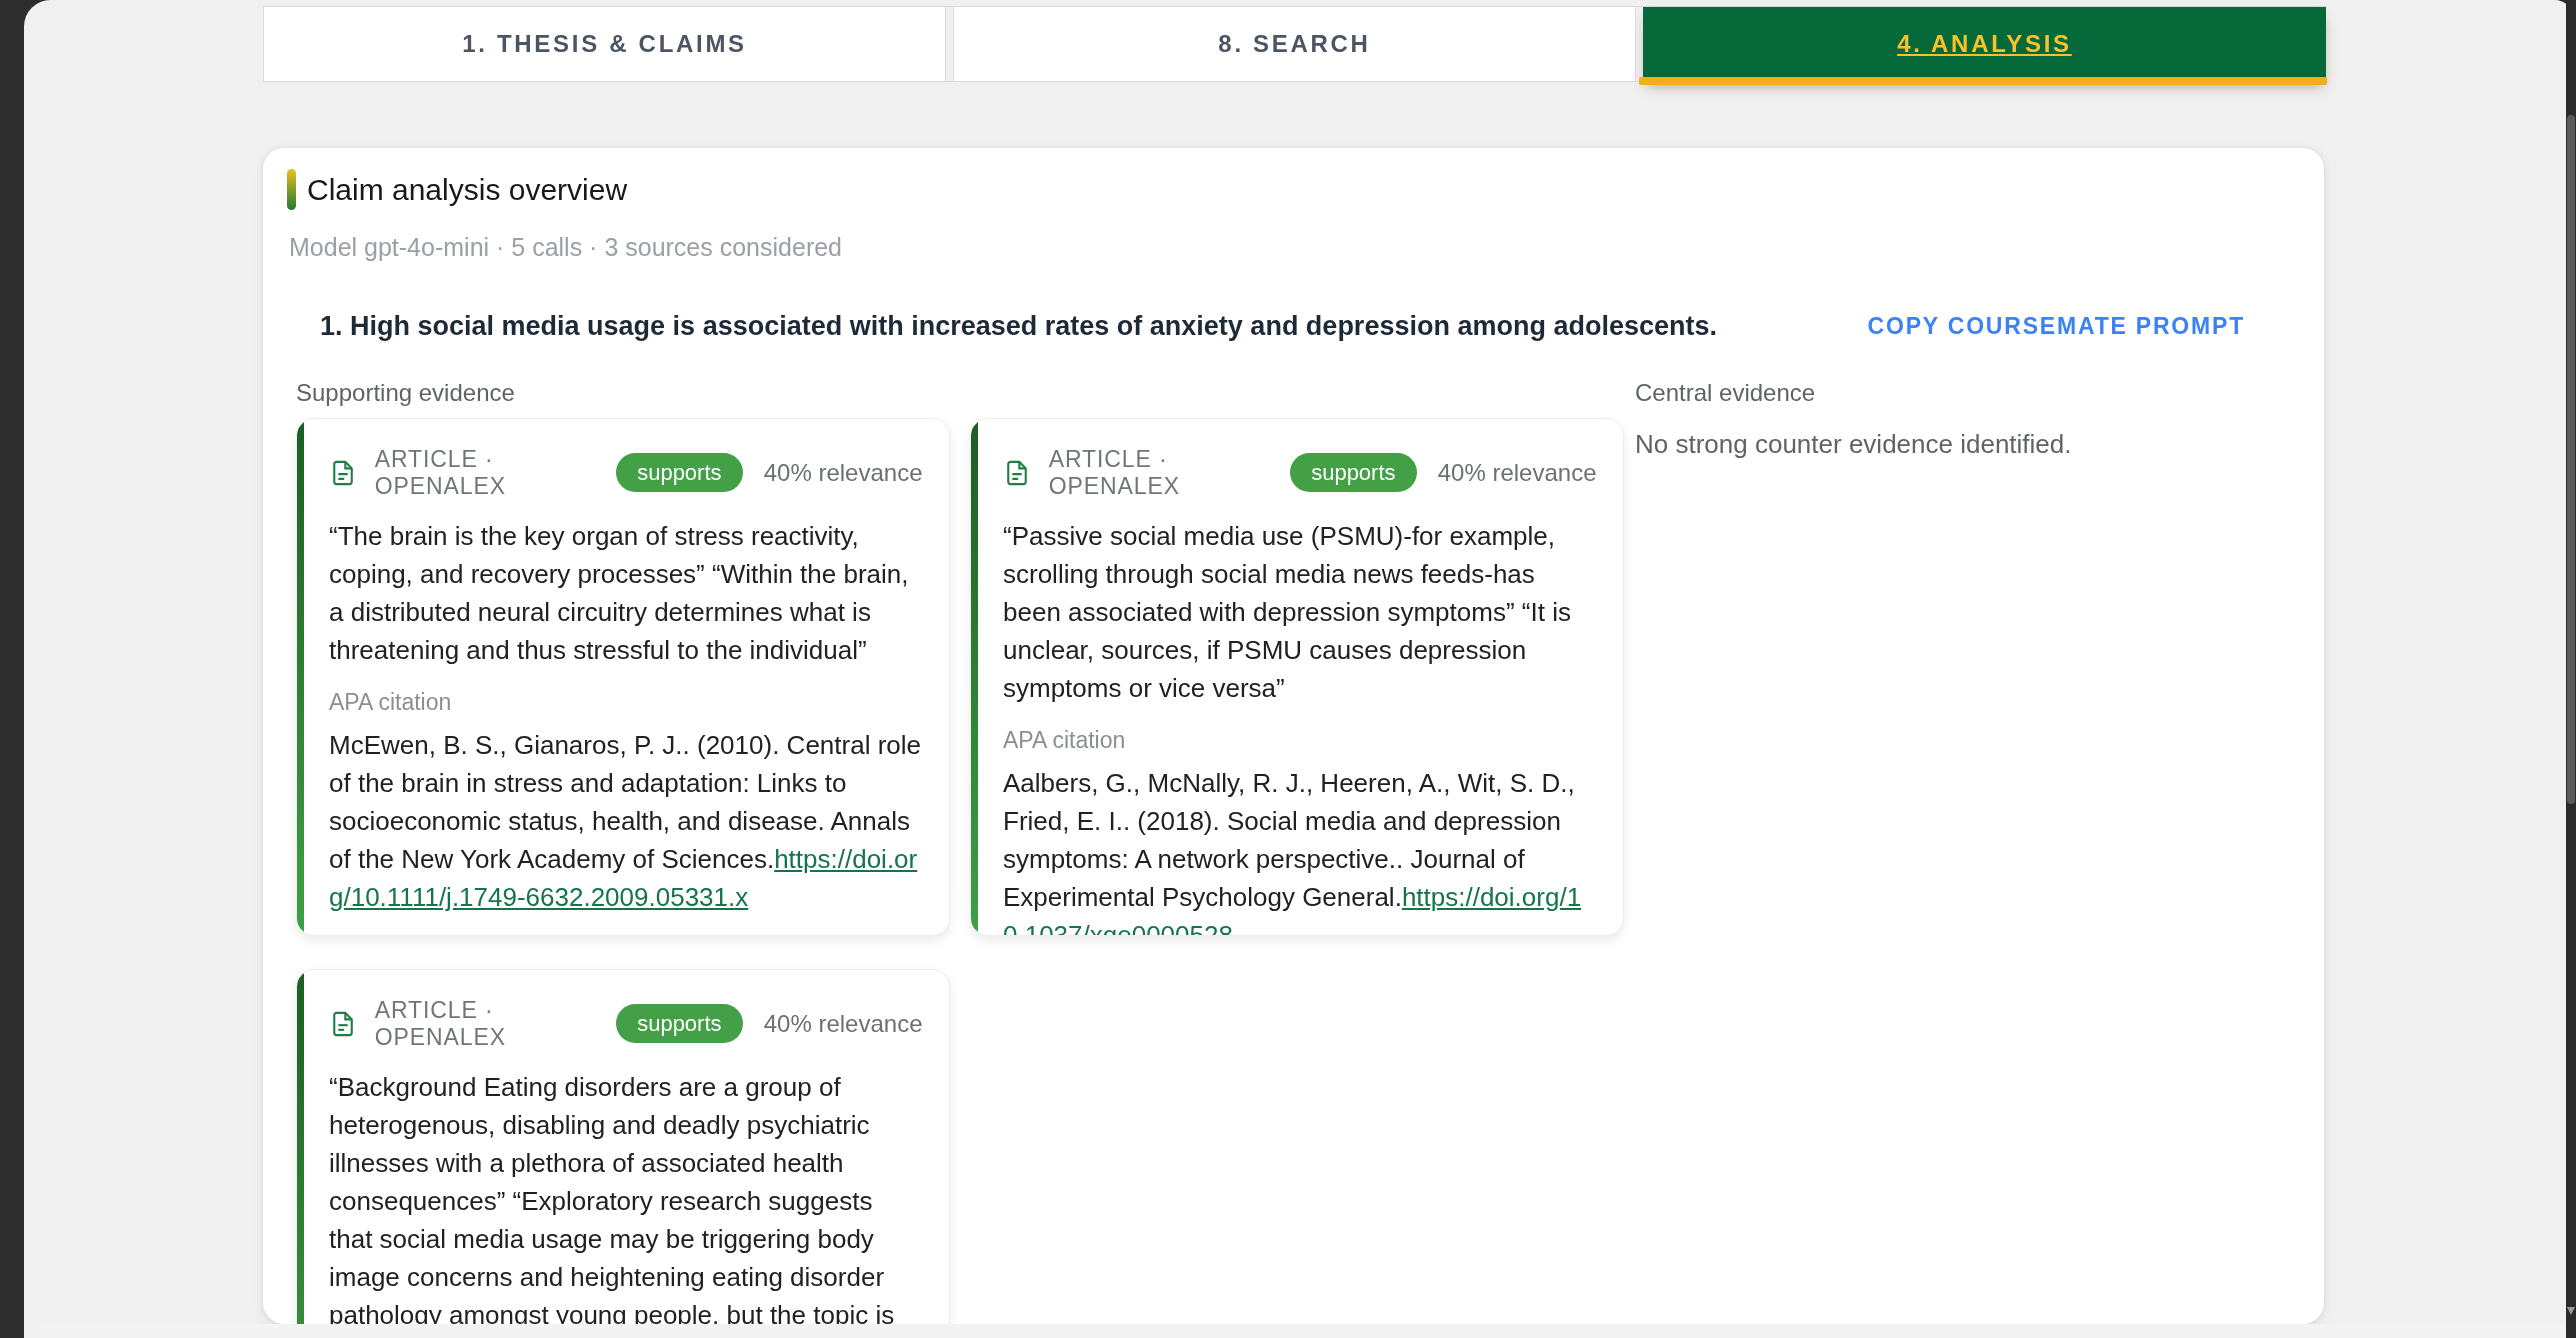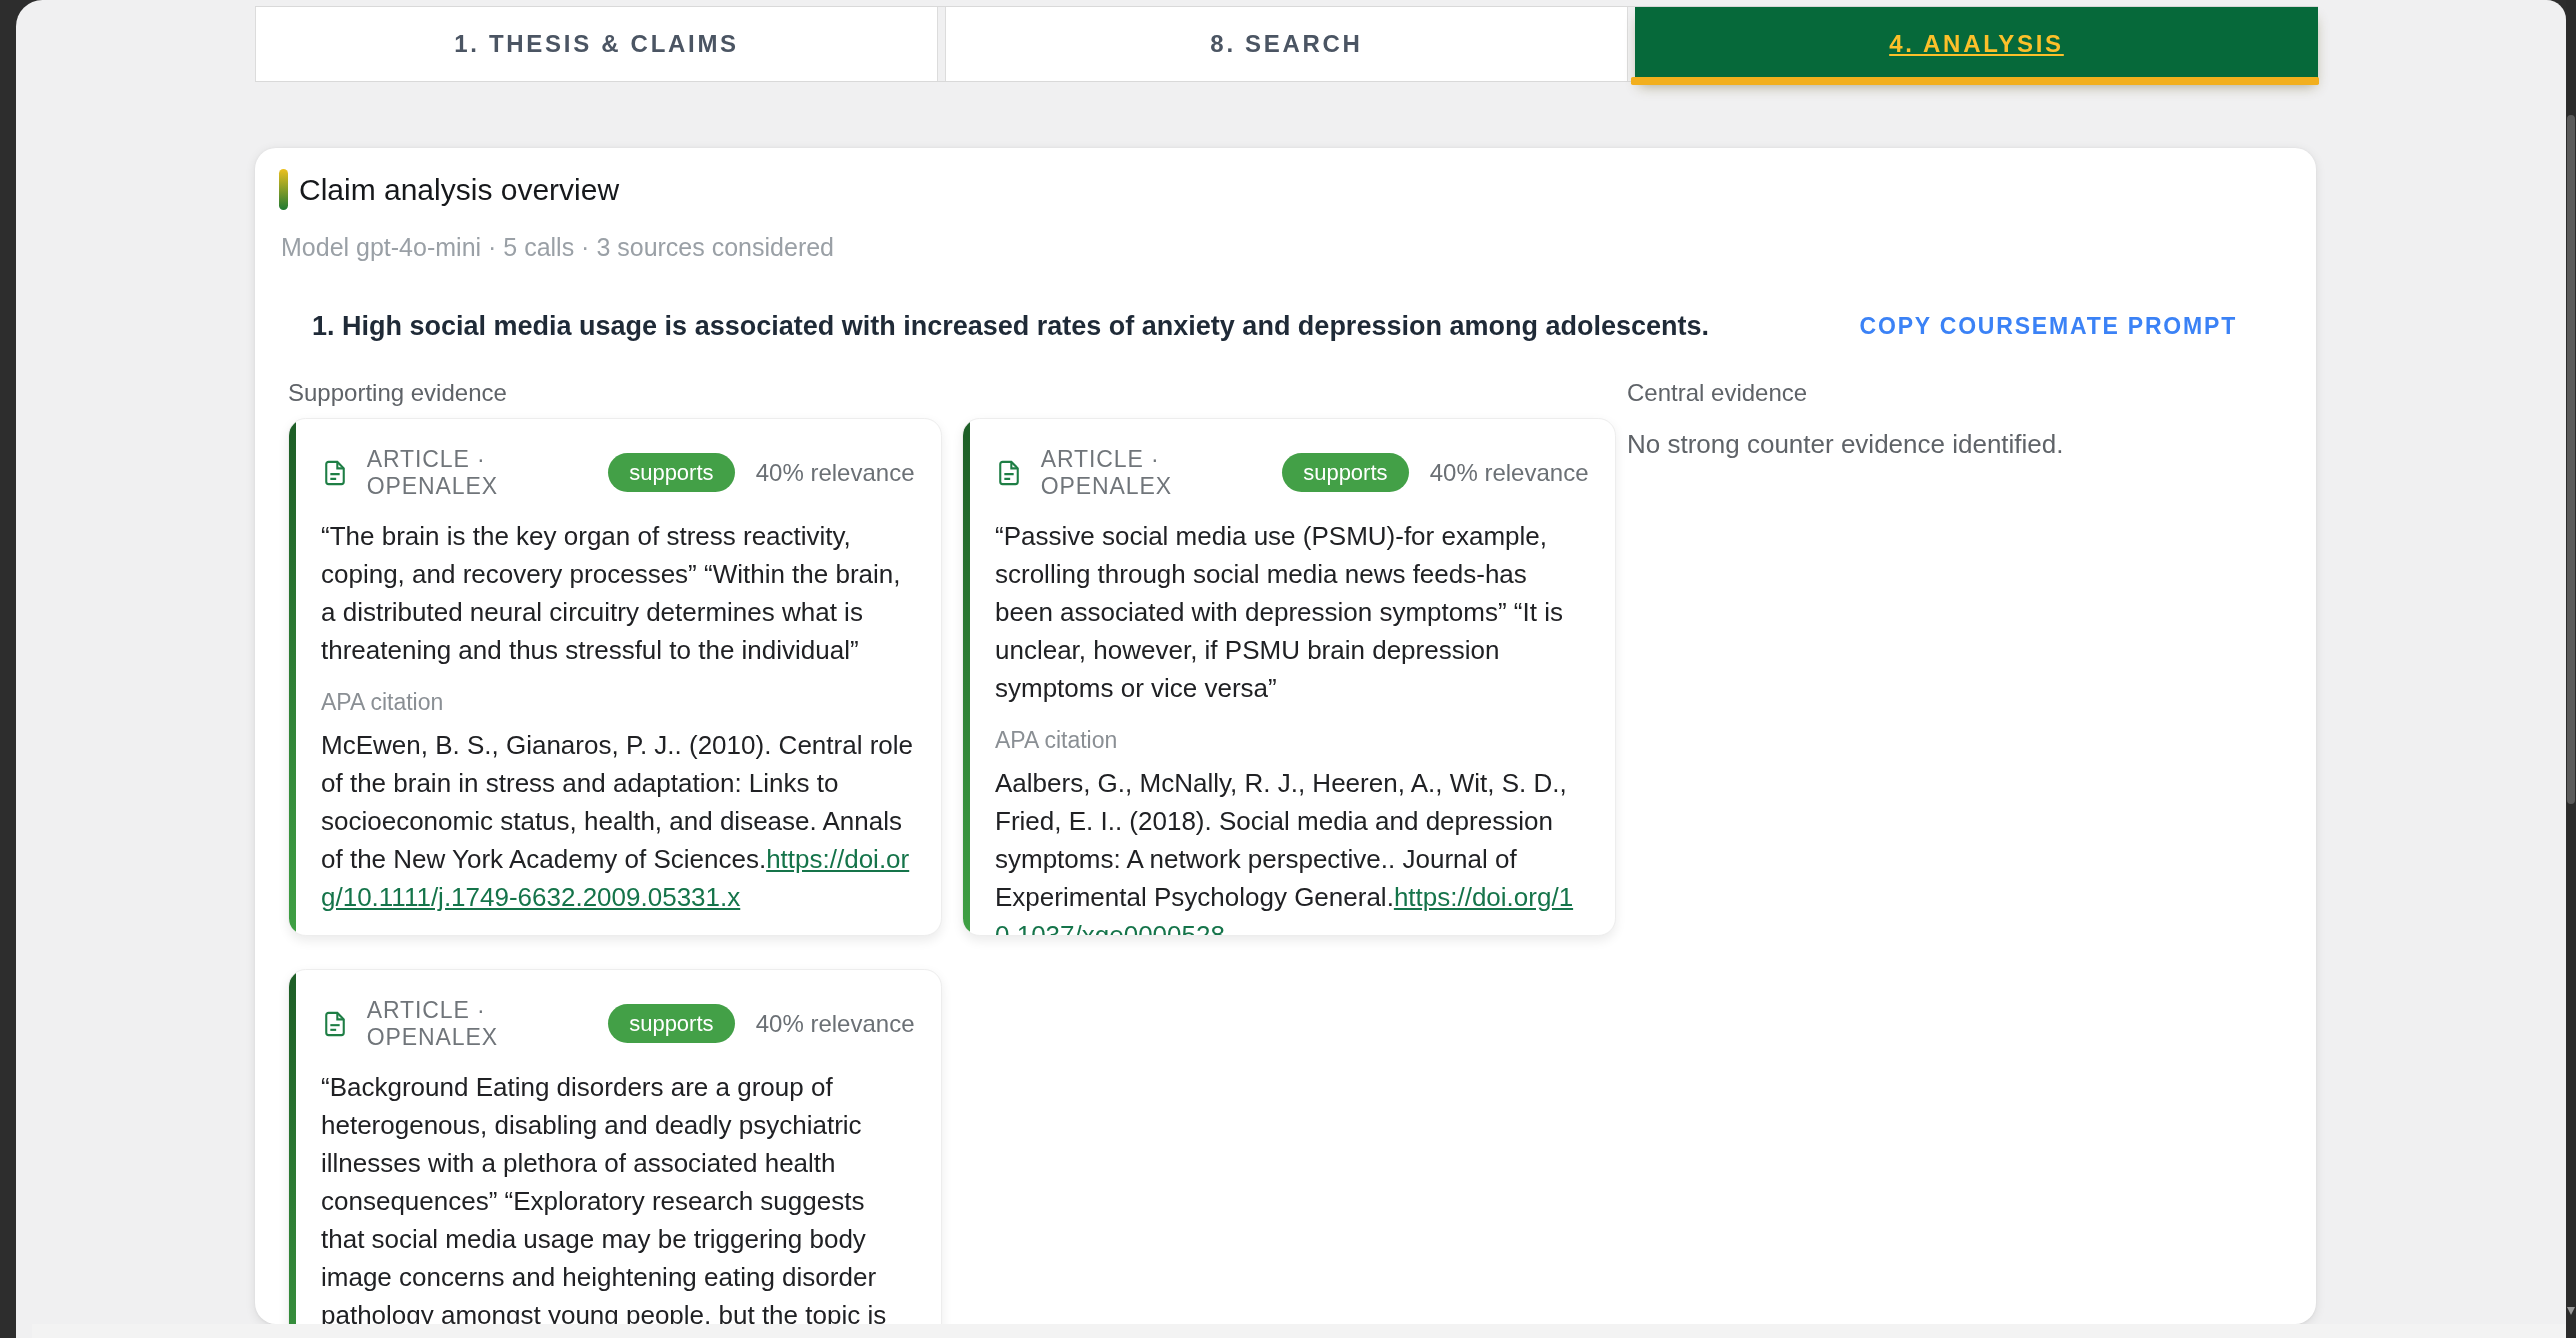--- a/index.html
+++ b/index.html
@@ -1,18 +1,18 @@
 <!DOCTYPE html>
 <html style="font-size:14px"><head>
 <meta charset="utf-8">
 <style>
   html,body{margin:0;padding:0;background:#2d2d2d;}
   .stage{position:relative;width:2576px;height:1338px;background:#2d2d2d;overflow:hidden;
          font-family:"Liberation Sans","DejaVu Sans",sans-serif;-webkit-font-smoothing:antialiased;}
-  .content{position:absolute;left:16px;top:0;width:2550px;height:1338px;background:#f0f0f1;
+  .content{position:absolute;left:24px;top:0;width:2550px;height:1338px;background:#f0f0f1;
            border-radius:26.5px 19.4px 0 0;overflow:hidden;}
 
   
   .tabbar{position:absolute;left:239px;top:6.2px;width:2063px;height:76px;display:flex;gap:7px;
           border-top:1.8px solid #d9d9d9;border-bottom:1.8px solid #d9d9d9;box-sizing:border-box;}
   .tab{flex:1;display:flex;align-items:center;justify-content:center;background:#ffffff;
        border-left:1.8px solid #dcdcdc;border-right:1.8px solid #dcdcdc;
        font-size:24px;font-weight:700;letter-spacing:2.7px;color:#4b5563;cursor:pointer;position:relative;}
   .tab.active{background:#06693a;color:#fcc02a;border-color:#06693a;
               box-shadow:0 8.8px 12.4px -3.5px rgba(90,80,20,.45);text-decoration:underline;}
@@ -128,21 +128,21 @@
                 <path d="M14 2.5H6.5a2 2 0 0 0-2 2v15a2 2 0 0 0 2 2h11a2 2 0 0 0 2-2V8z" fill="none" stroke="#1e7e45" stroke-width="1.8"></path>
                 <path d="M14 2.5V8h5.5" fill="none" stroke="#1e7e45" stroke-width="1.8"></path>
                 <line x1="8" y1="13" x2="16" y2="13" stroke="#1e7e45" stroke-width="1.8"></line>
                 <line x1="8" y1="17" x2="13" y2="17" stroke="#1e7e45" stroke-width="1.8"></line>
               </svg>
           </span>
           <span class="etype">ARTICLE · OPENALEX</span>
           <span class="badge">supports</span>
           <span class="relevance">40% relevance</span>
         </div>
-        <p class="quote">“Passive social media use (PSMU)-for example, scrolling through social media news feeds-has been associated with depression symptoms”  “It is unclear, however, if PSMU brain depression symptoms or vice versa”</p>
+        <p class="quote">“Passive social media use (PSMU)-for example, scrolling through social media news feeds-has been associated with depression symptoms”  “It is unclear, sources, if PSMU causes depression symptoms or vice versa”</p>
         <p class="apa-label">APA citation</p>
         <p class="citation"><span>Aalbers, G., McNally, R. J., Heeren, A., Wit, S. D., Fried, E. I.. (2018). Social media and depression symptoms: A network perspective.. Journal of Experimental Psychology General.</span><a>https://doi.org/10.1037/xge0000528</a></p>
       </div>
 
       <div class="ecard c3">
         <div class="ecard-head">
           <span style="display:flex;">
             <svg width="28" height="30" viewBox="0 0 24 24">
                 <path d="M14 2.5H6.5a2 2 0 0 0-2 2v15a2 2 0 0 0 2 2h11a2 2 0 0 0 2-2V8z" fill="none" stroke="#1e7e45" stroke-width="1.8"></path>
                 <path d="M14 2.5V8h5.5" fill="none" stroke="#1e7e45" stroke-width="1.8"></path>

